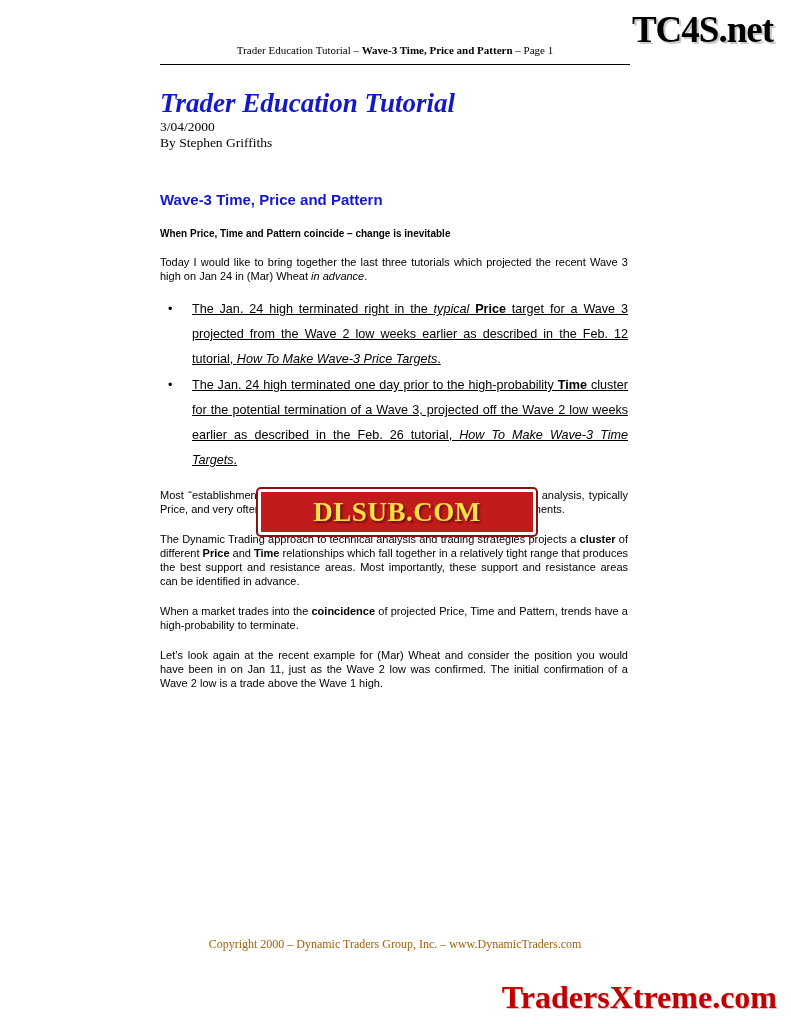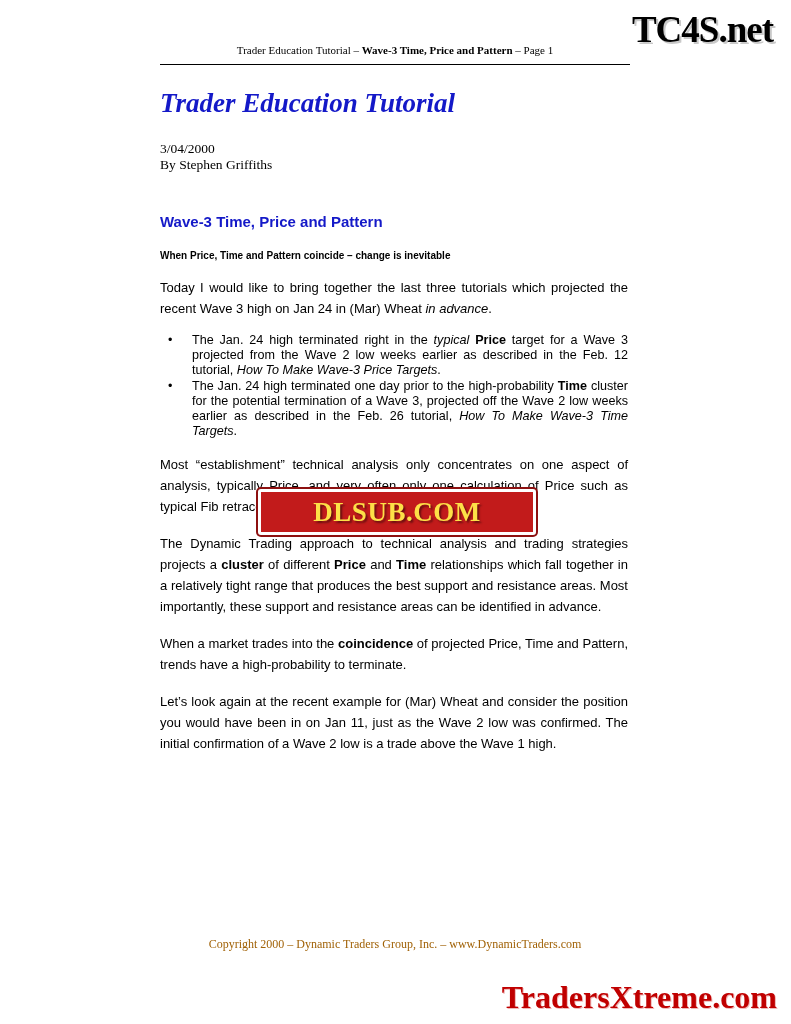--- a/index.html
+++ b/index.html
@@ -106,61 +106,62 @@
     font-size: 27px;
     color: #1419c8;
     letter-spacing: 0px;
   }
   .doc-date, .doc-author {
     font-family: "Liberation Serif", serif;
     font-size: 13.5px;
     color: #000;
     line-height: 16px;
   }
-  .doc-date { margin-top: 22px; }
+  .doc-date { margin-top: 0; }
 
   h2.section-title {
     margin: 40px 0 0 0;
     font-family: "Liberation Sans", sans-serif;
     font-weight: bold;
     font-size: 15px;
     color: #1419c8;
   }
   h3.subtitle {
     margin: 20px 0 0 0;
     font-family: "Liberation Sans", sans-serif;
     font-weight: bold;
     font-size: 10px;
     color: #000;
   }
 
   p.para {
     margin: 16px 0 0 0;
     font-family: "Liberation Sans", sans-serif;
-    font-size: 13px;
-    line-height: 21px;
+    font-size: 11px;
+    line-height: 14px;
     color: #000;
     text-align: justify;
   }
   p.para.tight { margin-top: 15px; }
 
   ul.bullets {
     margin: 14px 0 0 0;
     padding: 0 0 0 0;
     list-style: none;
   }
   ul.bullets li {
     position: relative;
     padding-left: 32px;
     margin-bottom: 1px;
     font-family: "Liberation Sans", sans-serif;
     font-size: 12.6px;
-    line-height: 15px;
+    line-height: 25px;
     color: #000;
     text-align: justify;
+    text-decoration: underline;
   }
   ul.bullets li::before {
     content: "\2022";
     position: absolute;
     left: 8px;
     top: 0;
     font-size: 12.6px;
   }
 
   i { font-style: italic; }

